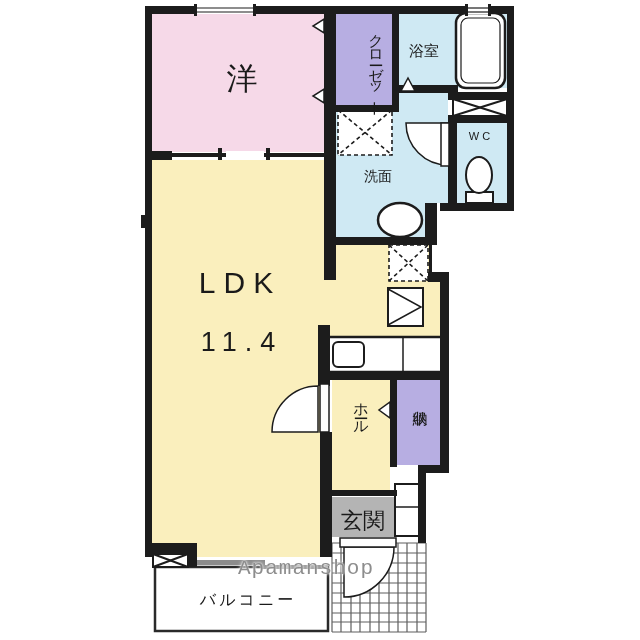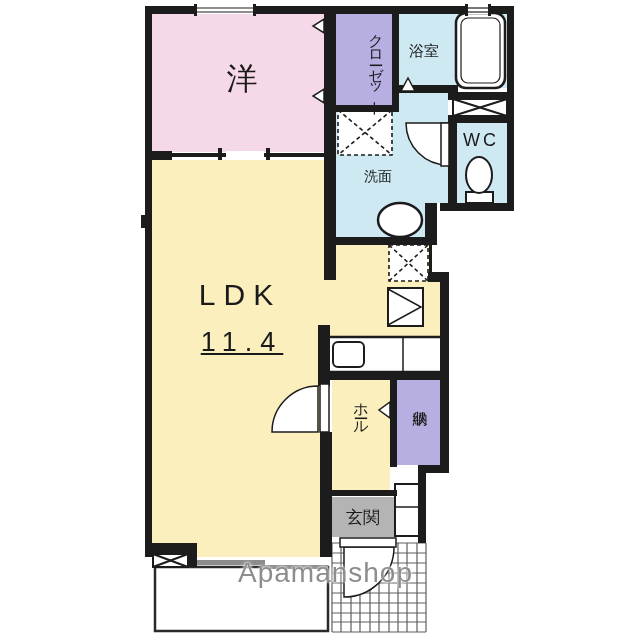--- a/index.html
+++ b/index.html
@@ -6,31 +6,31 @@
   .stage{position:relative;width:640px;height:640px;background:#fff;overflow:hidden;
          font-family:"Liberation Sans","DejaVu Sans",sans-serif;}
   .stage svg{position:absolute;left:0;top:0;}
   .lbl{position:absolute;color:#1a1a1a;white-space:nowrap;z-index:5;}
   .lbl.center{transform:translateX(-50%);}
   .vert{writing-mode:vertical-rl;text-orientation:mixed;}
   .lbl-yo{left:242px;top:58px;font-size:31px;}
   .lbl-yo-size{left:246px;top:105px;font-size:27px;letter-spacing:10px;}
   .lbl-closet{left:337px;top:23px;width:50px;height:58px;font-size:15px;line-height:21px;}
   .lbl-bath{left:424px;top:42px;font-size:15px;}
-  .lbl-wc{left:481px;top:130px;font-size:18px;letter-spacing:3px;}
+  .lbl-wc{left:481px;top:130px;font-size:11px;letter-spacing:3px;}
   .lbl-senmen{left:378px;top:168px;font-size:14px;}
-  .lbl-ldk{left:240px;top:278px;font-size:30px;letter-spacing:8px;}
-  .lbl-ldk-size{left:242px;top:327px;font-size:27px;letter-spacing:8px;text-decoration:underline;}
+  .lbl-ldk{left:240px;top:266px;font-size:30px;letter-spacing:8px;}
+  .lbl-ldk-size{left:242px;top:327px;font-size:27px;letter-spacing:8px;}
   .lbl-hall{left:351px;top:393px;height:66px;font-size:15px;}
   .lbl-storage{left:410px;top:399px;height:44px;font-size:15px;}
-  .lbl-genkan{left:363px;top:506px;font-size:17px;}
+  .lbl-genkan{left:363px;top:506px;font-size:22px;}
   .lbl-balcony{left:248px;top:590px;font-size:16px;letter-spacing:3px;}
-  .watermark{position:absolute;left:238px;top:557px;font-size:28px;color:#8d8d8d;
+  .watermark{position:absolute;left:238px;top:557px;font-size:21px;color:#8d8d8d;
              letter-spacing:1px;z-index:9;
-             text-shadow:0 0 2px #fff,0 0 4px #fff;}
+             text-shadow:0 0 2px #fff,0 0 4px #fff;font-family:Liberation Mono, monospace;}
 </style>
 </head>
 <body>
 
 <div class="stage">
 <svg width="640" height="640" viewBox="0 0 640 640">
 
   <rect x="152" y="14" width="172" height="138" fill="#f6d9e8"></rect>
   <rect x="152" y="160" width="172" height="397" fill="#faefbd"></rect>
   <rect x="324" y="245" width="105" height="40" fill="#faefbd"></rect>
@@ -172,14 +172,15 @@
 <div class="lbl center lbl-yo">洋</div>
 <div class="lbl vert lbl-closet">クローゼット</div>
 <div class="lbl center lbl-bath">浴室</div>
 <div class="lbl center lbl-wc">WC</div>
 <div class="lbl center lbl-senmen">洗面</div>
 <div class="lbl center lbl-ldk">LDK</div>
 <div class="lbl center lbl-ldk-size">11.4</div>
 <div class="lbl vert lbl-hall">ホール</div>
 <div class="lbl vert lbl-storage">収納</div>
 <div class="lbl center lbl-genkan">玄関</div>
+<div class="lbl center lbl-balcony">バルコニー</div>
 <div class="watermark">Apamanshop</div>
 </div>
 
 </body></html>

